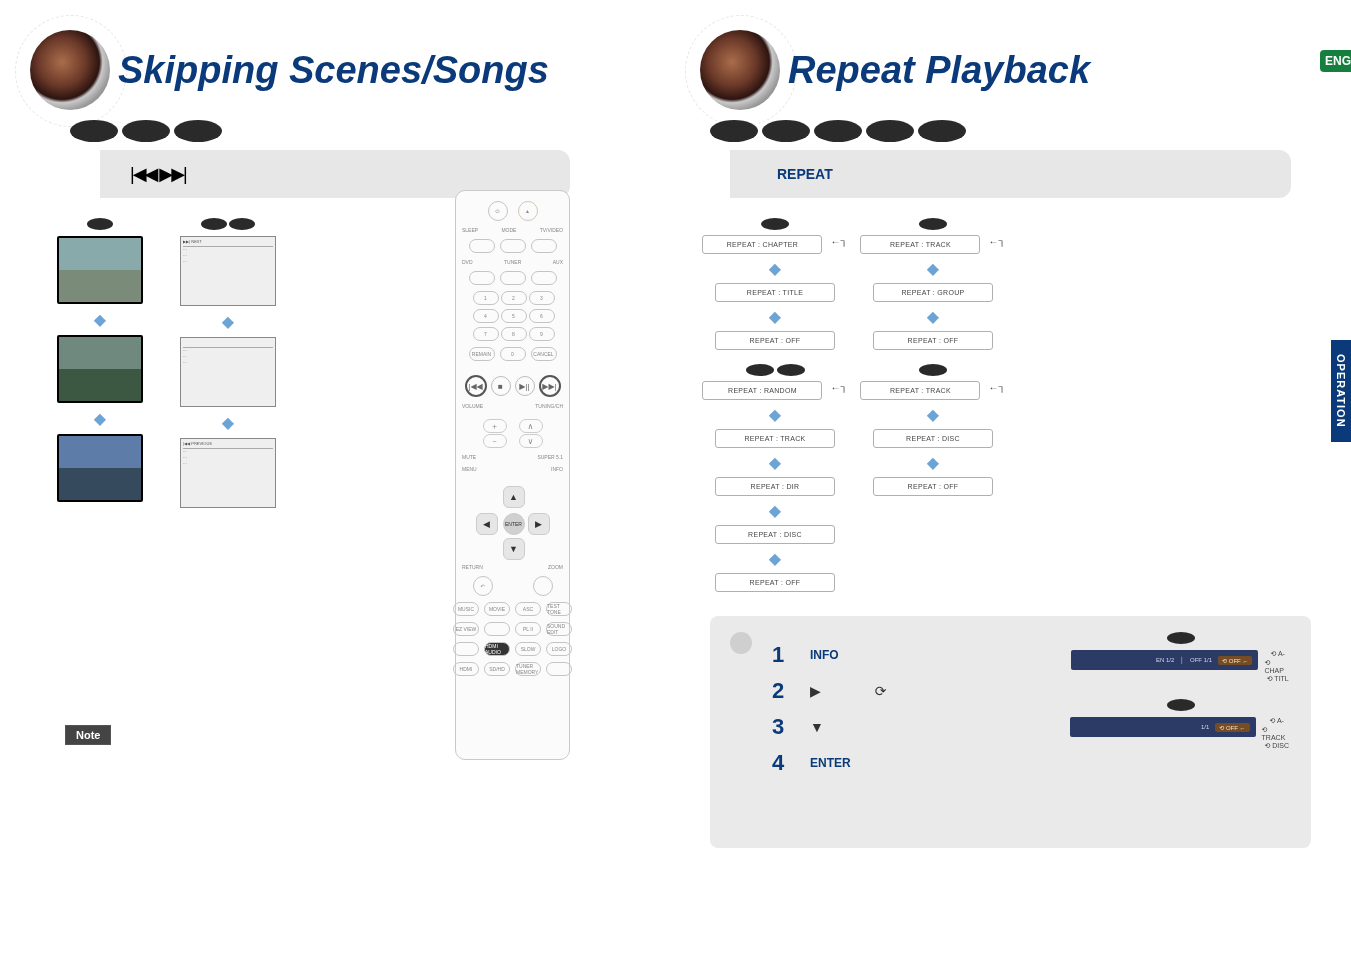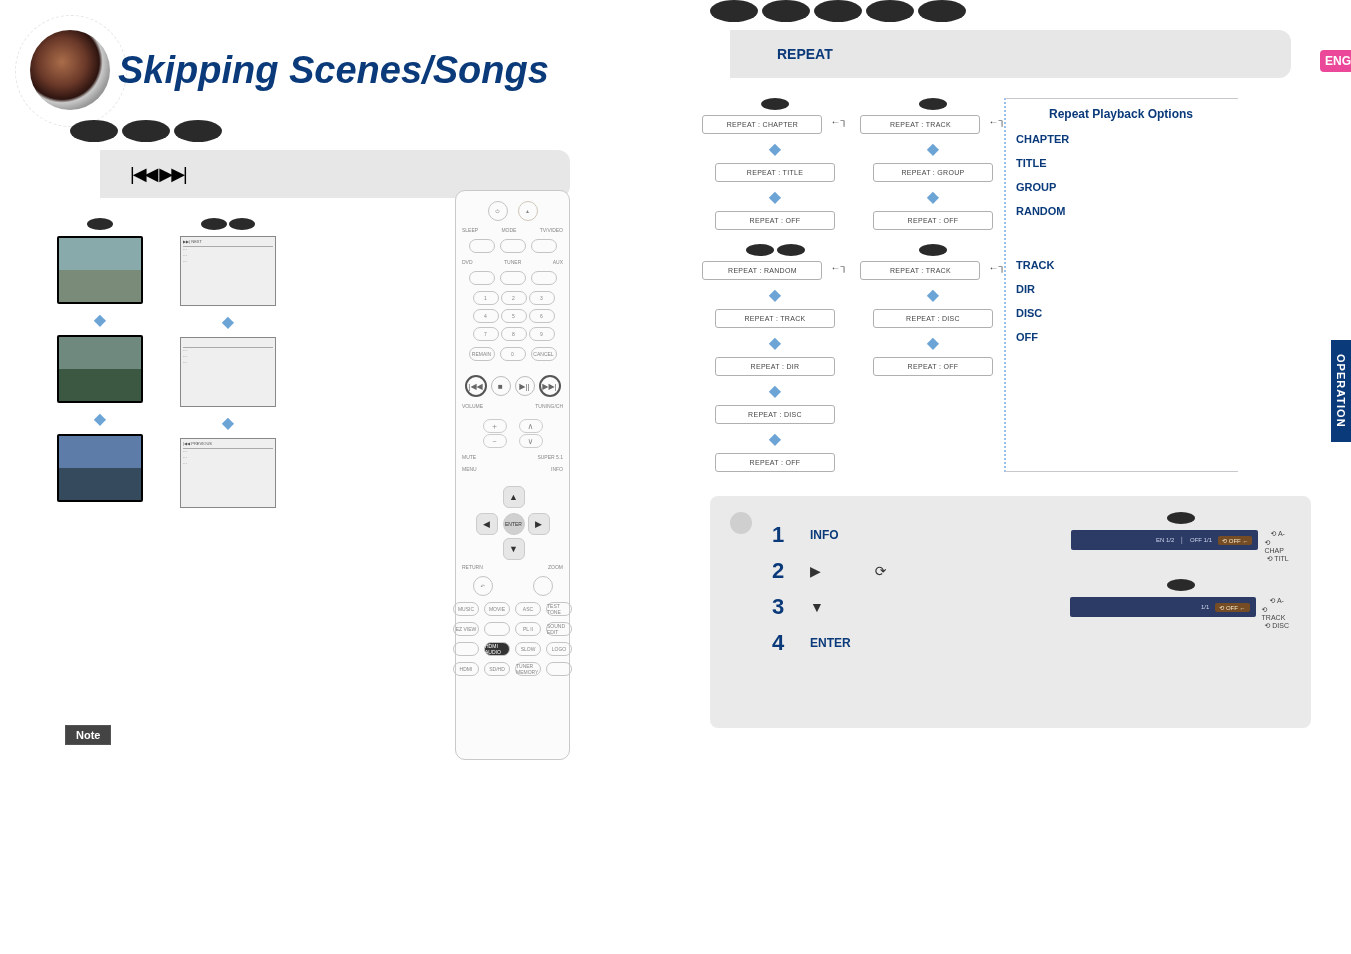--- a/index.html
+++ b/index.html
@@ -48,21 +48,21 @@
   .page-title {
     font-size: 38px;
     font-weight: bold;
     color: #0a3a7a;
     font-style: italic;
   }
   .en-badge {
     position: absolute;
     right: 0;
     top: 50px;
-    background: #ec4899;
+    background: #15803d;
     color: #fff;
     font-size: 12px;
     font-weight: bold;
     padding: 4px 0 4px 5px;
     border-radius: 4px 0 0 4px;
   }
   .side-tab {
     position: absolute;
     right: 0;
     top: 340px;
@@ -489,20 +489,26 @@
         <div class="btn"></div>
       </div>
   </div>
 
   <div class="note-box">Note</div>
 </div>
 
 <div class="page-right">
   <div class="en-badge">ENG</div>
 
+  <div class="header">
+    <div class="speaker-icon">
+        <div class="speaker-arc"></div>
+      </div>
+    <div class="page-title">Repeat Playback</div>
+  </div>
 
   <div class="side-tab">OPERATION</div>
 
   <div class="oval-row">
     <div class="oval"></div>
       <div class="oval"></div>
       <div class="oval"></div>
       <div class="oval"></div>
       <div class="oval"></div>
   </div>
@@ -569,32 +575,20 @@
               <span class="arrow-note">←┐</span>
             </div>
           <div class="down-arrow">◆</div>
           <div class="opt-box">REPEAT : DISC</div>
           <div class="down-arrow">◆</div>
           <div class="opt-box">REPEAT : OFF</div>
         </div>
       </div>
     </div>
 
-    <div class="repeat-options dotted-left">
-      <div class="opt-title">Repeat Playback Options</div>
-      <div class="opt-item">CHAPTER</div>
-      <div class="opt-item">TITLE</div>
-      <div class="opt-item">GROUP</div>
-      <div class="opt-item">RANDOM</div>
-      <div style="height:18px"></div>
-      <div class="opt-item">TRACK</div>
-      <div class="opt-item">DIR</div>
-      <div class="opt-item">DISC</div>
-      <div class="opt-item">OFF</div>
-    </div>
   </div>
 
   <div class="info-steps">
     <div class="circle"></div>
     <div class="list">
       <div class="row">
         <span class="num">1</span>
         <span class="txt">INFO</span>
       </div>
       <div class="row">

